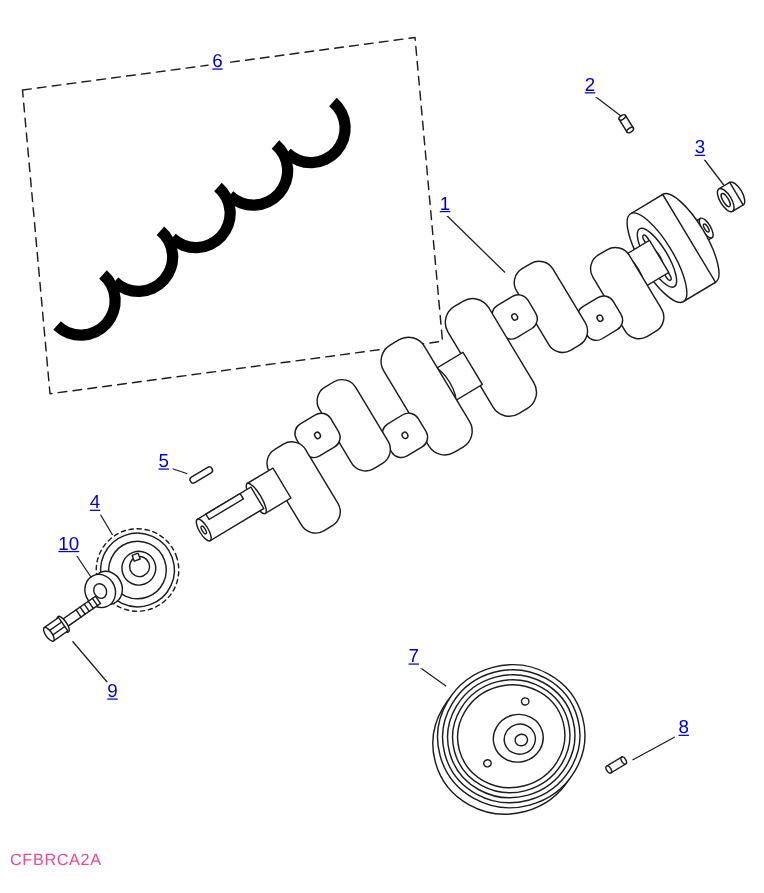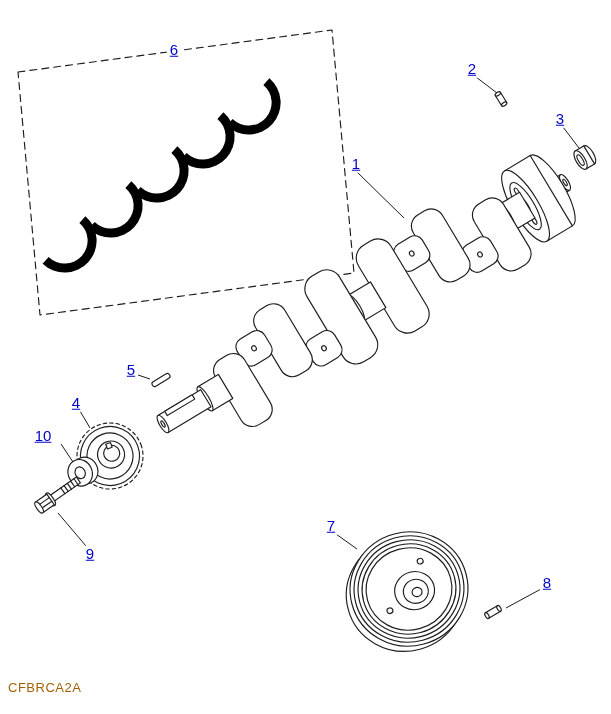--- a/index.html
+++ b/index.html
@@ -15,21 +15,21 @@
   .nf{fill:none !important;}
   .dash{fill:none !important;stroke:#1c1c1c;stroke-width:1;stroke-dasharray:7 5;}
   .teeth{fill:none !important;stroke:#1c1c1c;stroke-width:7;stroke-dasharray:3.4 3;}
   #leader-lines line{stroke:#1c1c1c;stroke-width:1;}
   .callout{
     position:absolute;transform:translate(-50%,-50%);
     font-size:15px;line-height:1.1;color:#0000c8;text-decoration:underline;
     background:#fff;padding:0 3px;cursor:pointer;user-select:none;
   }
   .code{
-    position:absolute;left:8px;top:680px;font-size:13px;color:#a16207;
+    position:absolute;left:8px;top:680px;font-size:13px;color:#ec4899;
     letter-spacing:0.5px;
   }
 </style>
 </head>
 <body>
 
 <div class="canvas" style="background: rgb(255, 255, 255);">
 
   <svg width="611" height="714" viewBox="0 0 611 714">
 
@@ -173,17 +173,17 @@
   <div>
       <a class="callout" style="left: 356px; top: 164px; color: rgb(0, 0, 200);">1</a>
       <a class="callout" style="left: 472px; top: 69px; color: rgb(0, 0, 200);">2</a>
       <a class="callout" style="left: 560px; top: 119px; color: rgb(0, 0, 200);">3</a>
       <a class="callout" style="left: 76px; top: 403px; color: rgb(0, 0, 200);">4</a>
       <a class="callout" style="left: 131px; top: 370px; color: rgb(0, 0, 200);">5</a>
       <a class="callout" style="left: 174px; top: 50px; color: rgb(0, 0, 200);">6</a>
       <a class="callout" style="left: 331px; top: 526px; color: rgb(0, 0, 200);">7</a>
       <a class="callout" style="left: 547px; top: 583px; color: rgb(0, 0, 200);">8</a>
       <a class="callout" style="left: 90px; top: 554px; color: rgb(0, 0, 200);">9</a>
-      <a class="callout" style="left: 43px; top: 436px; color: rgb(0, 0, 200);">10</a>
+      <a class="callout" style="left: 55px; top: 436px; color: rgb(0, 0, 200);">10</a>
     </div>
 
   <div class="code">CFBRCA2A</div>
 </div>
 
 </body></html>

